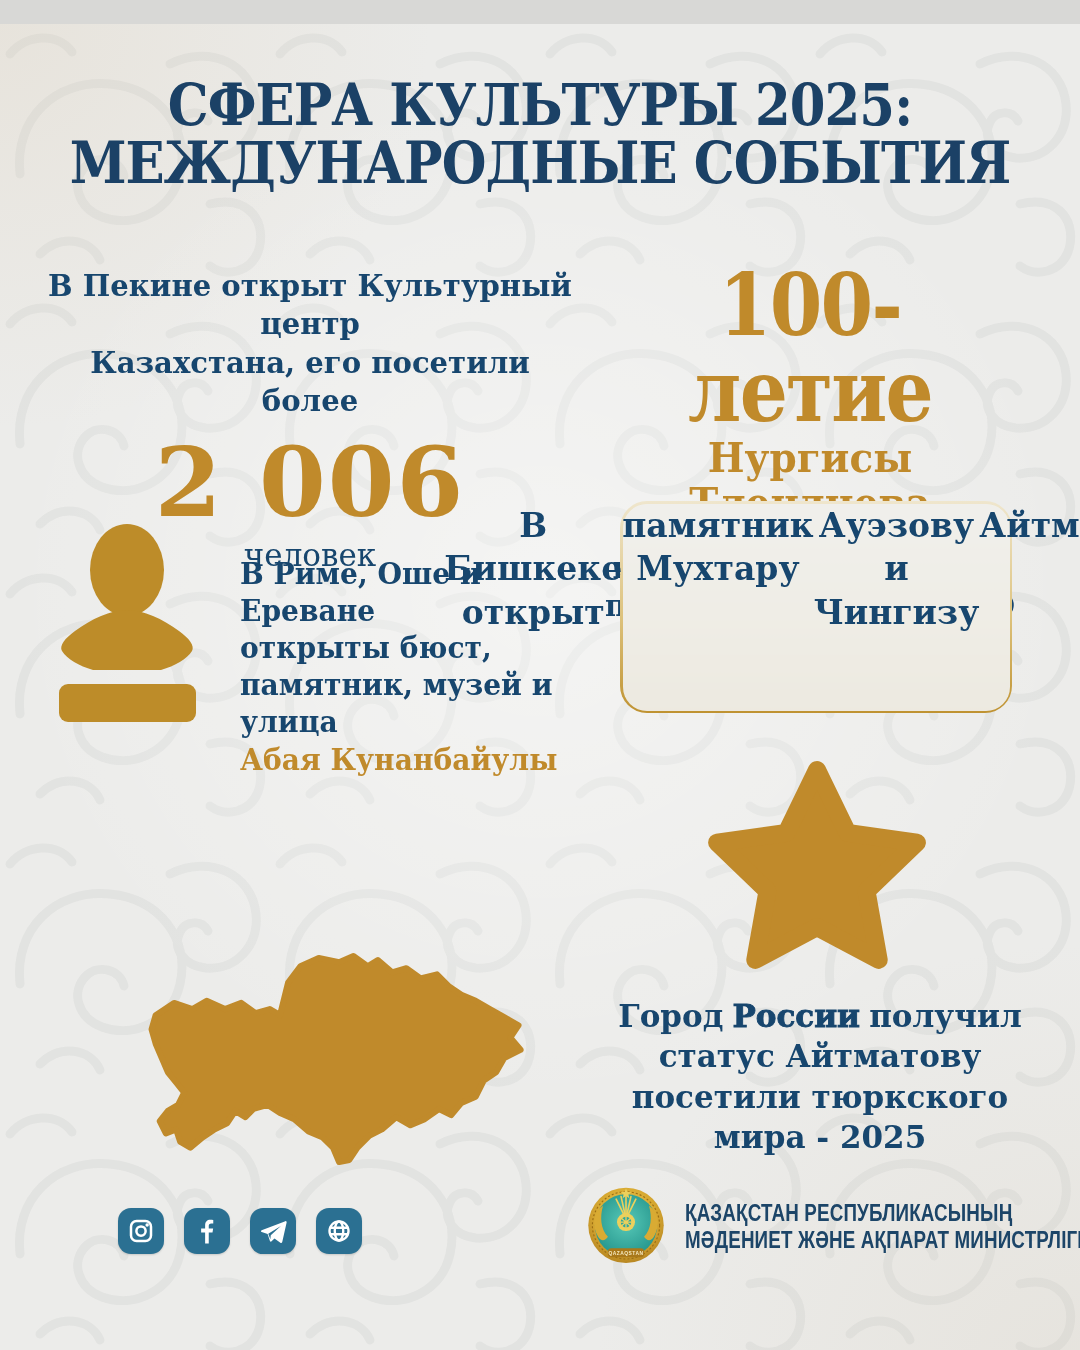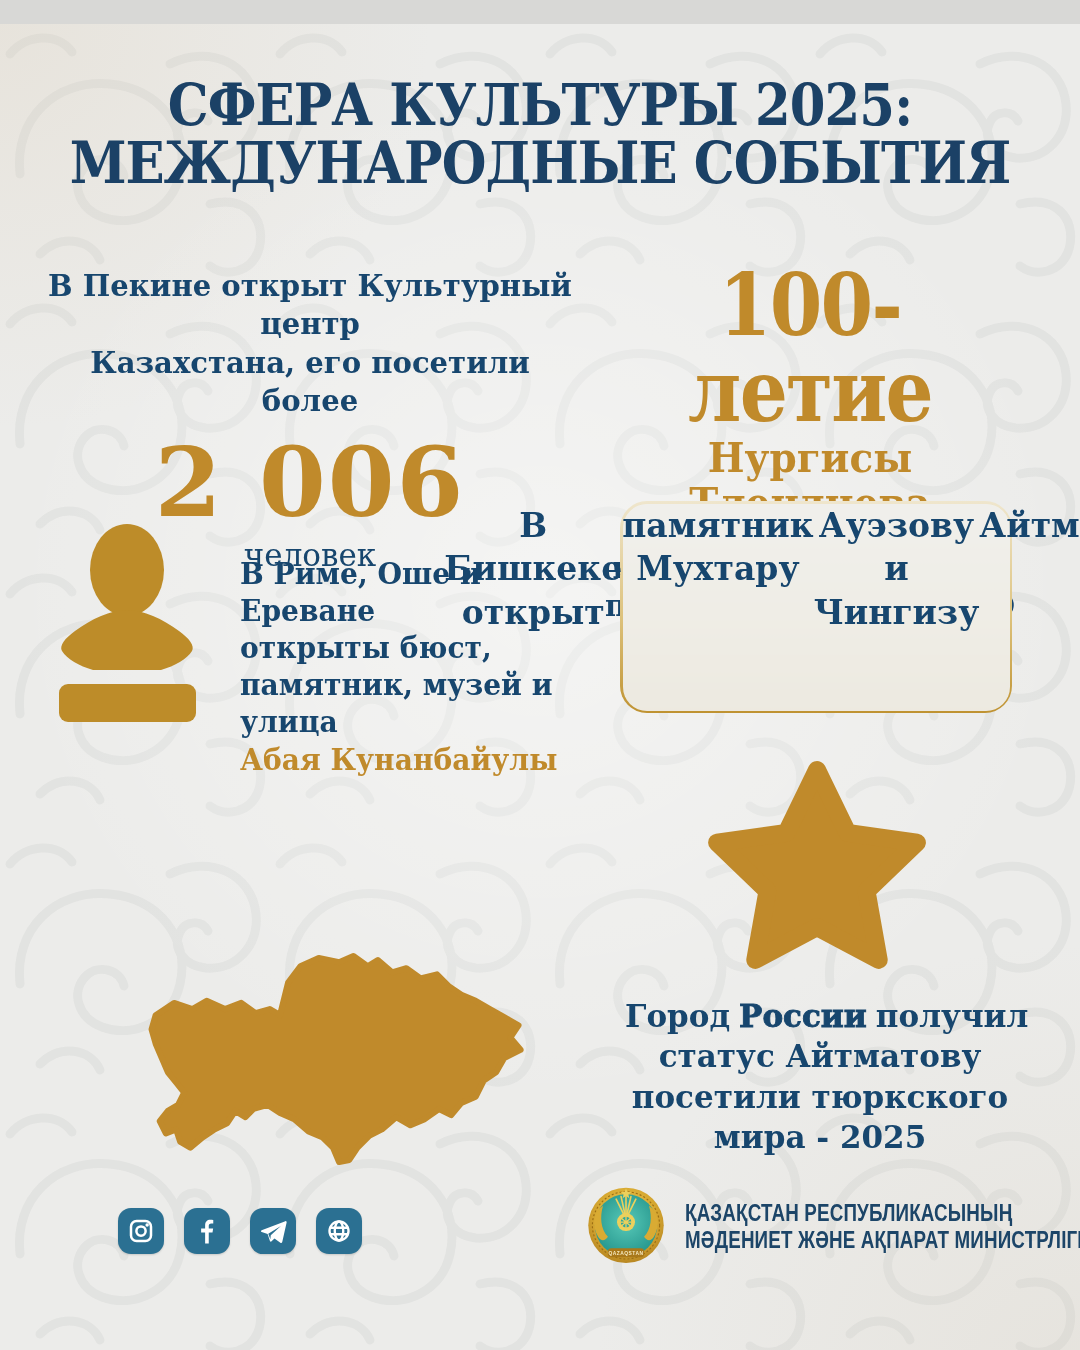--- a/index.html
+++ b/index.html
@@ -62,21 +62,21 @@
     font-weight:bold;font-size:31px;line-height:1.32;
   }
 
   .map-wrap{left:138px;top:928px;}
   .star-wrap{left:697px;top:726px;}
 
   .aktau{
     left:625px;top:972px;width:390px;text-align:center;
     font-weight:bold;font-size:31px;line-height:1.30;
   }
-  .aktau .row1{display:flex;gap:9px;}
+  .aktau .row1{display:flex;justify-content:center;gap:9px;}
   .xbold{-webkit-text-stroke:0.9px #17466e;}
 
   .social-row{left:118px;top:1184px;display:flex;gap:20px;}
   .social-icon{
     width:46px;height:46px;border-radius:13px;background:#2b7092;
     display:flex;align-items:center;justify-content:center;
     box-shadow:0 1px 2px rgba(0,0,0,0.15);
   }
 
   .ministry{left:585px;top:1162px;display:flex;align-items:center;}

